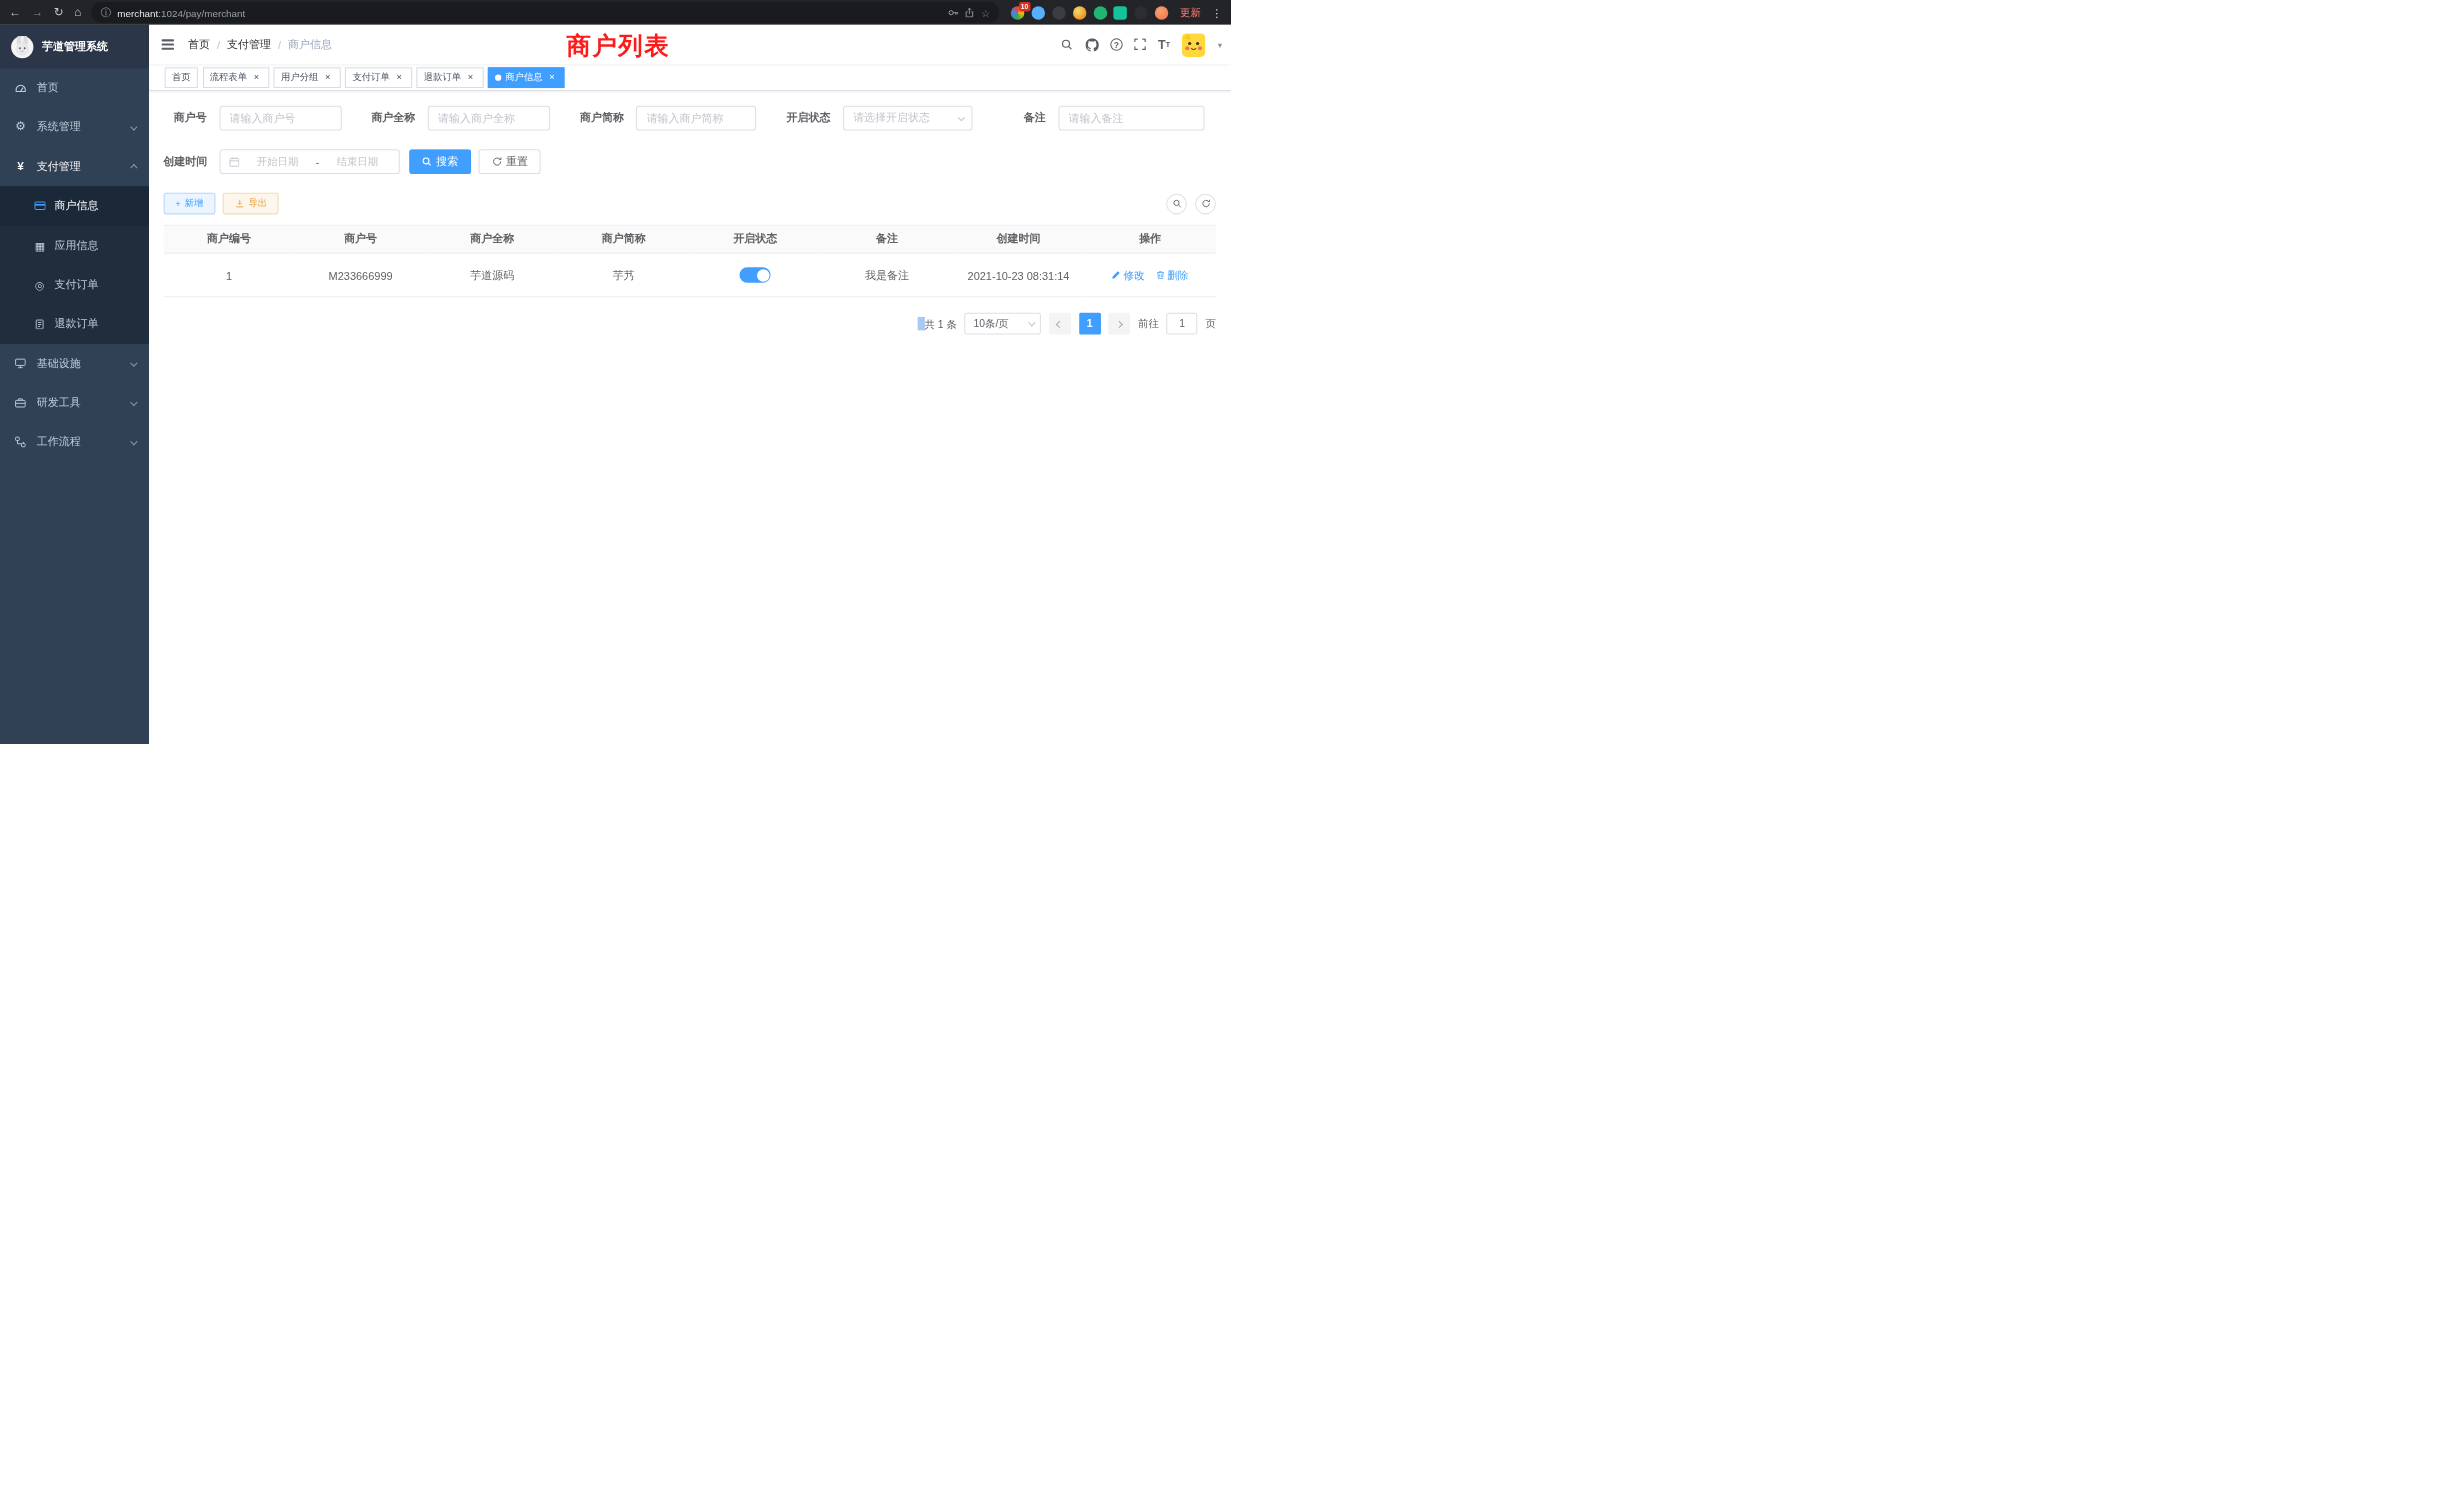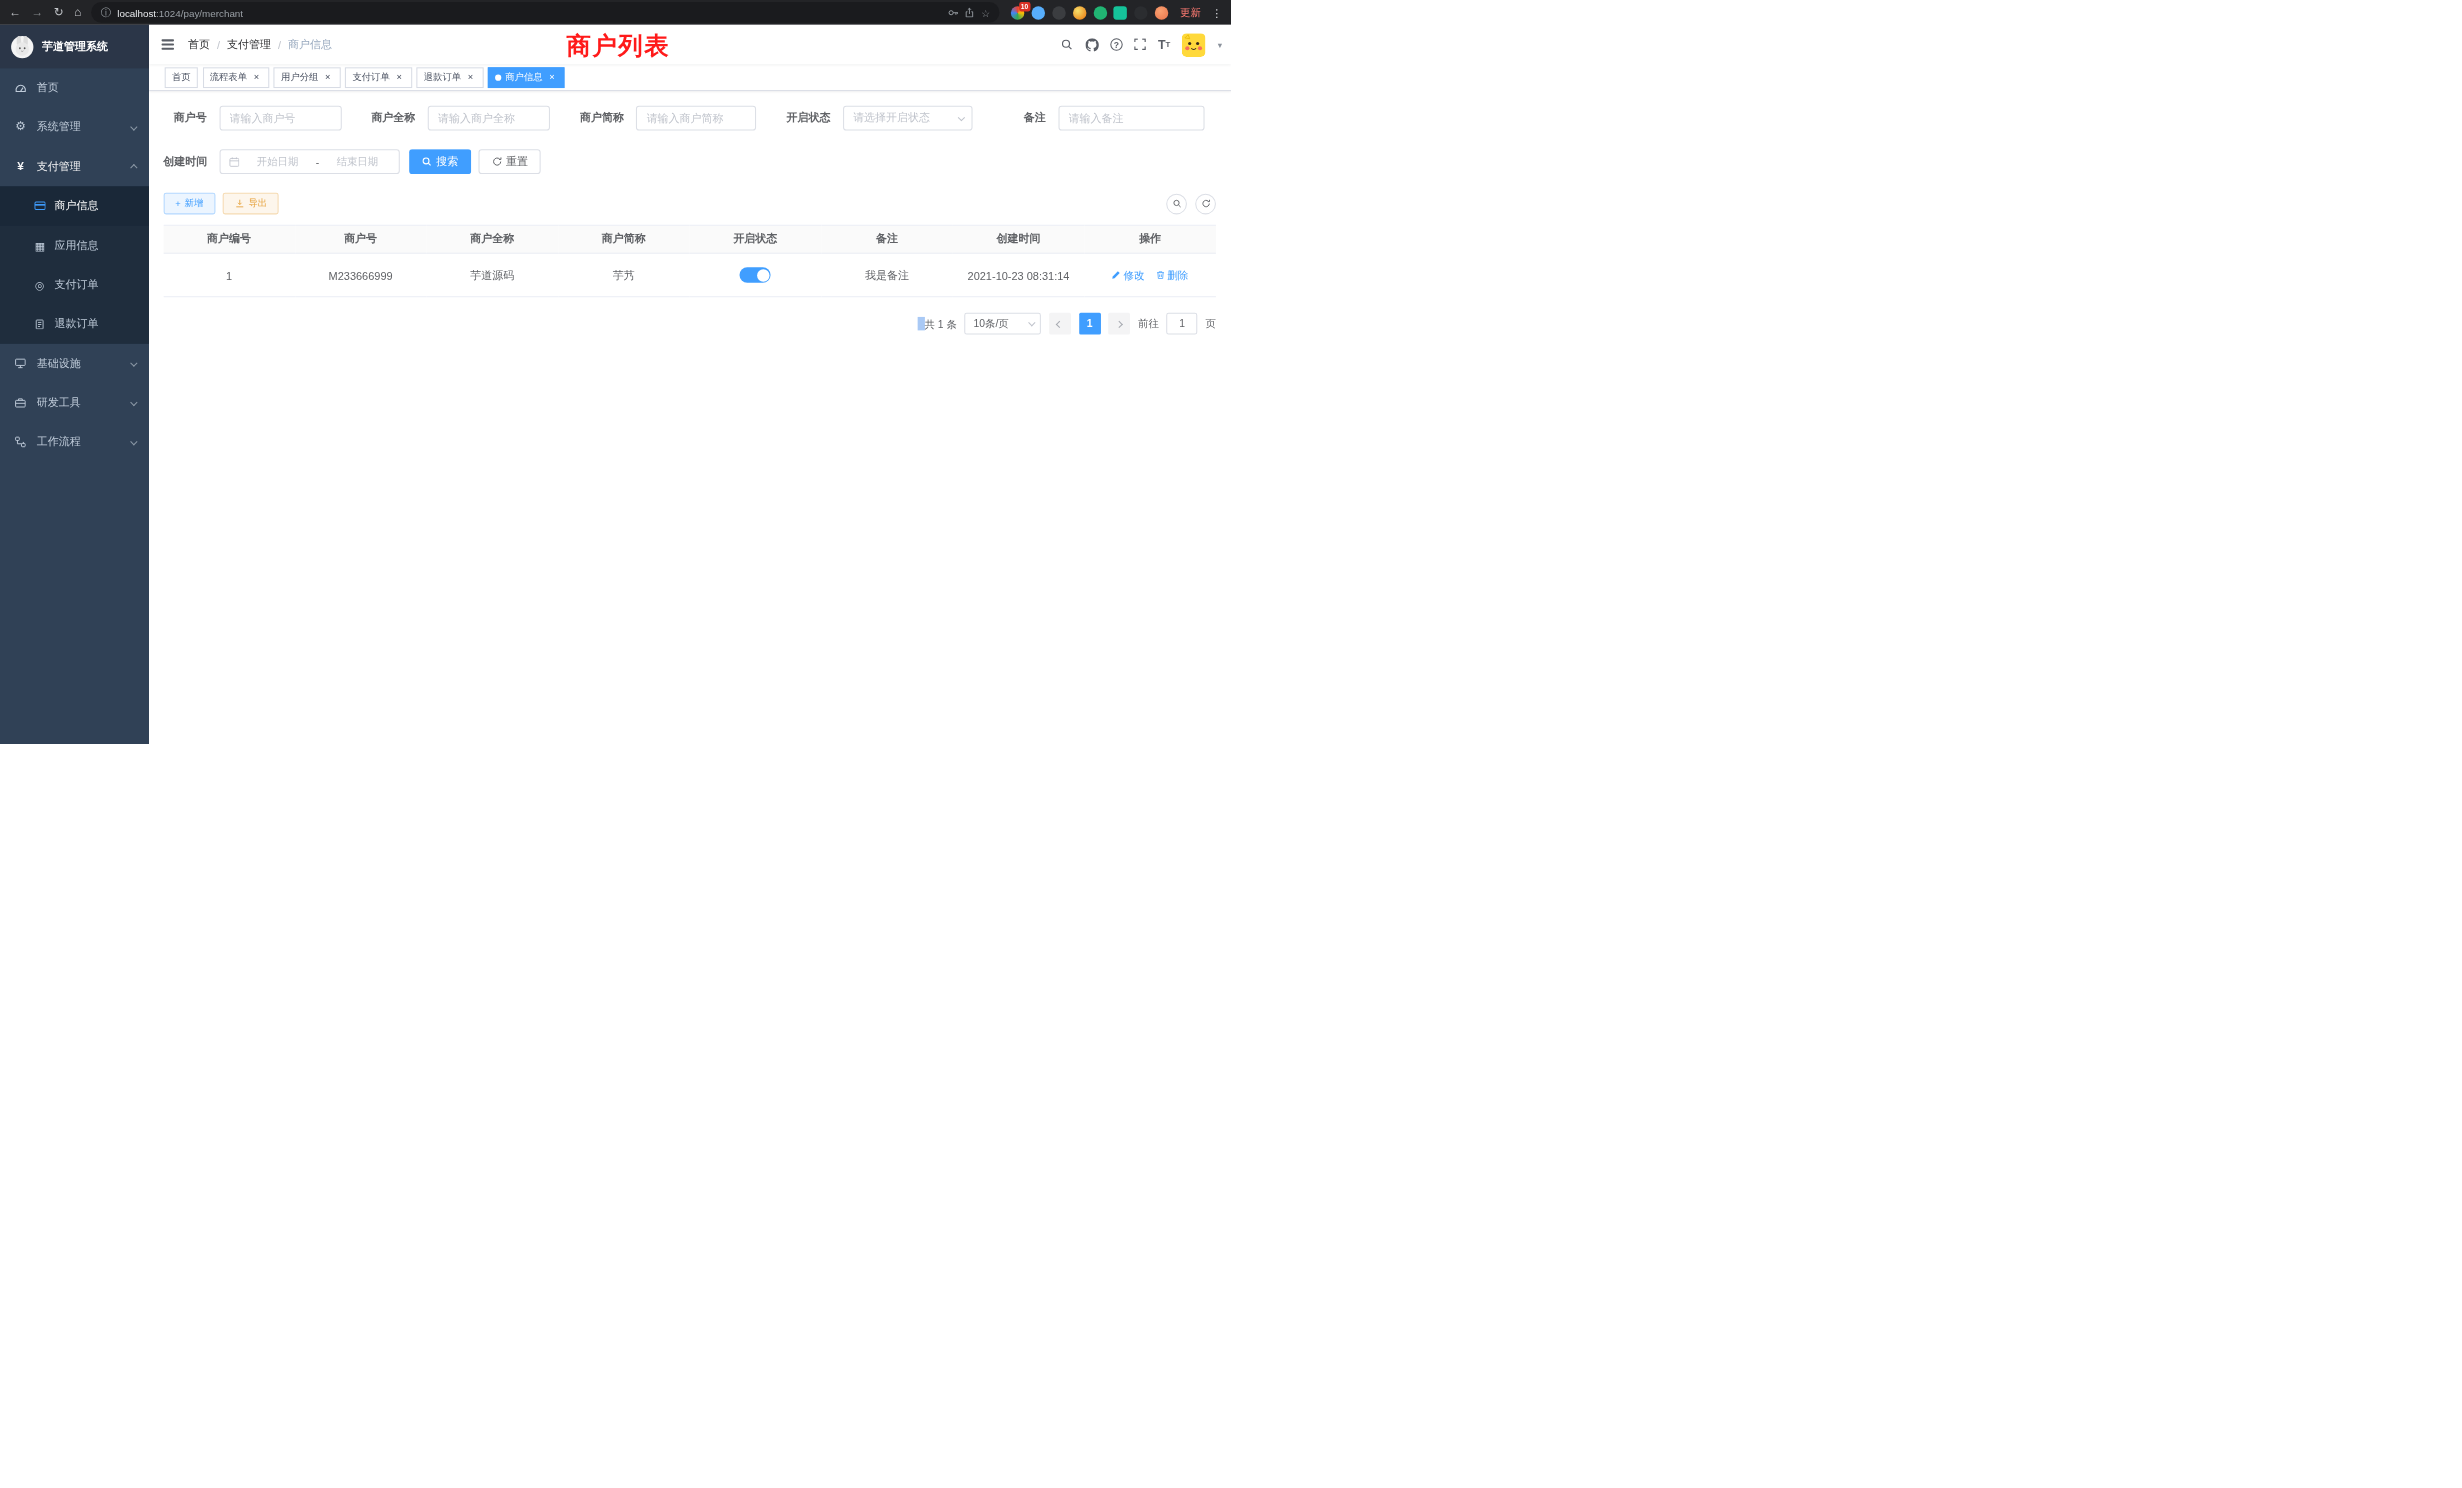--- a/index.html
+++ b/index.html
@@ -115,21 +115,21 @@
 
 <div class="stage">
 
   <div class="browser-bar">
     <button class="bnav">←</button>
     <button class="bnav dim">→</button>
     <button class="bnav">↻</button>
     <button class="bnav">⌂</button>
     <div class="omnibox">
       <span class="omni-info">ⓘ</span>
-      <span class="url"><span>localhost</span><span class="path">:1024/pay/merchant</span></span>
+      <span class="url"><span>merchant</span><span class="path">:1024/pay/merchant</span></span>
       <span class="omni-ic">
         <svg width="10.6" height="10.6" viewBox="0 0 16 16" fill="none" stroke="currentColor" stroke-width="1.4">
             <circle cx="5" cy="8" r="3"></circle>
             <path d="M8 8h7M12 8v3M14.8 8v2"></path>
           </svg>
       </span>
       <span class="omni-ic">
         <svg width="10" height="10.6" viewBox="0 0 16 16" fill="none" stroke="currentColor" stroke-width="1.4">
             <path d="M5 6.5H3v8h10v-8h-2"></path>
             <path d="M8 1.2V10M5.5 3.5 8 1l2.5 2.5"></path>

